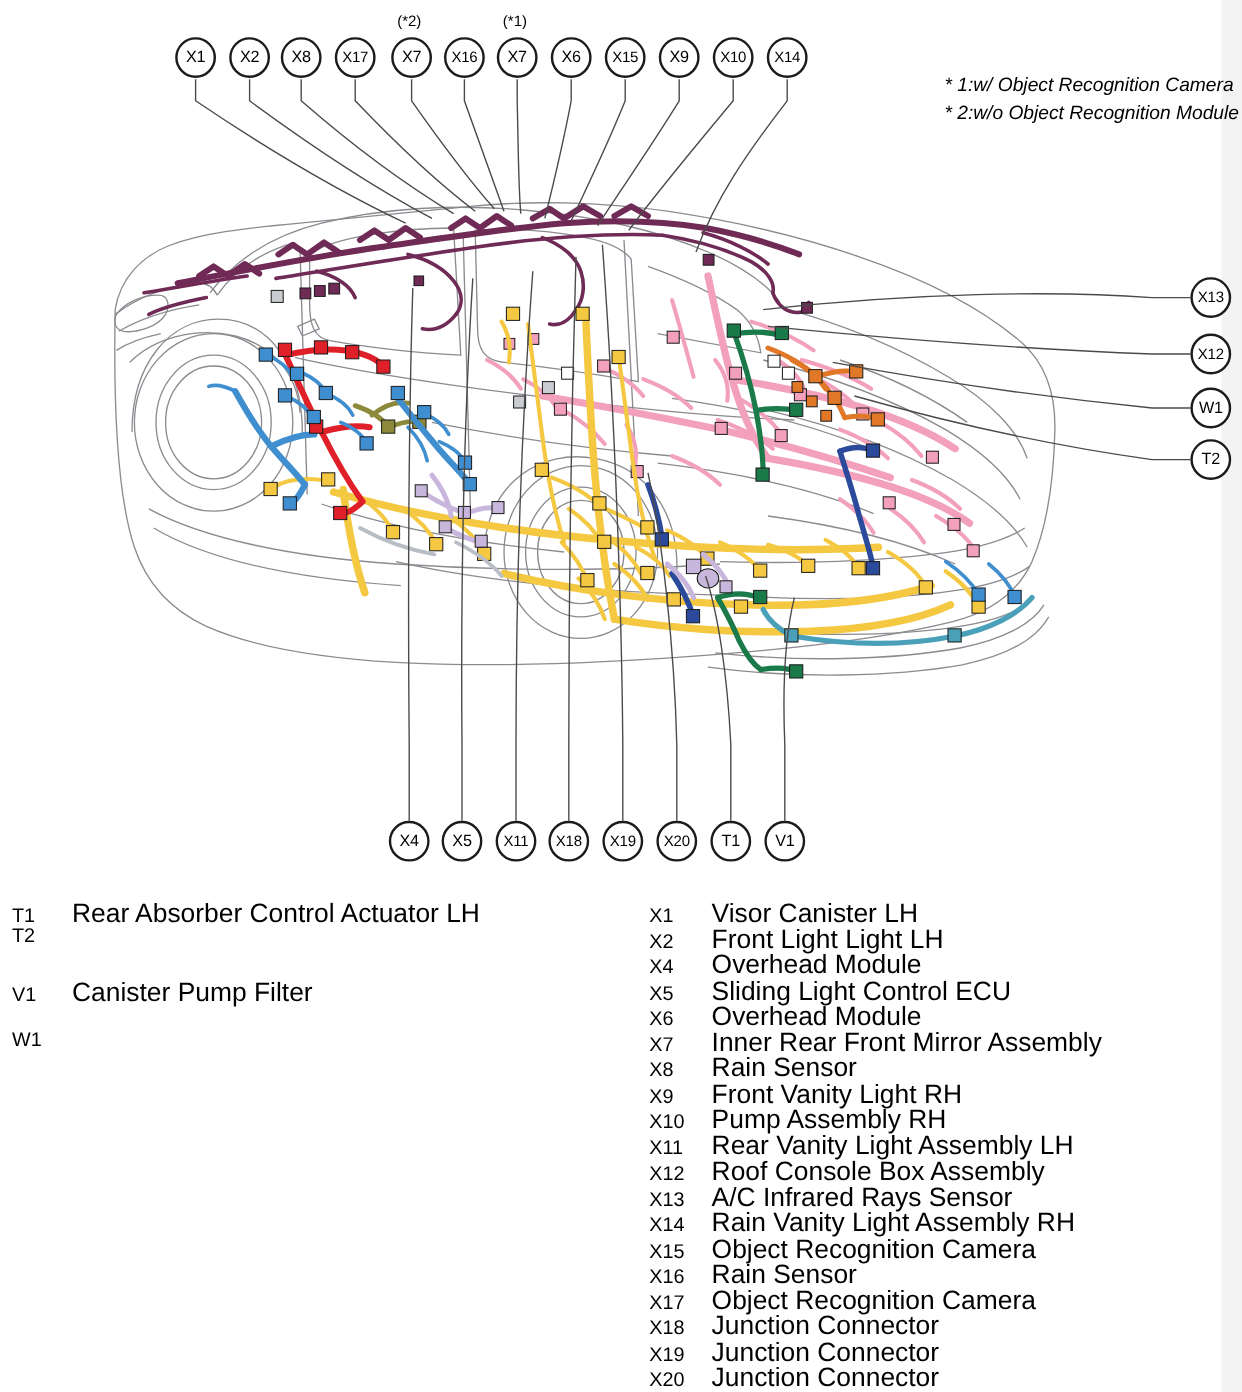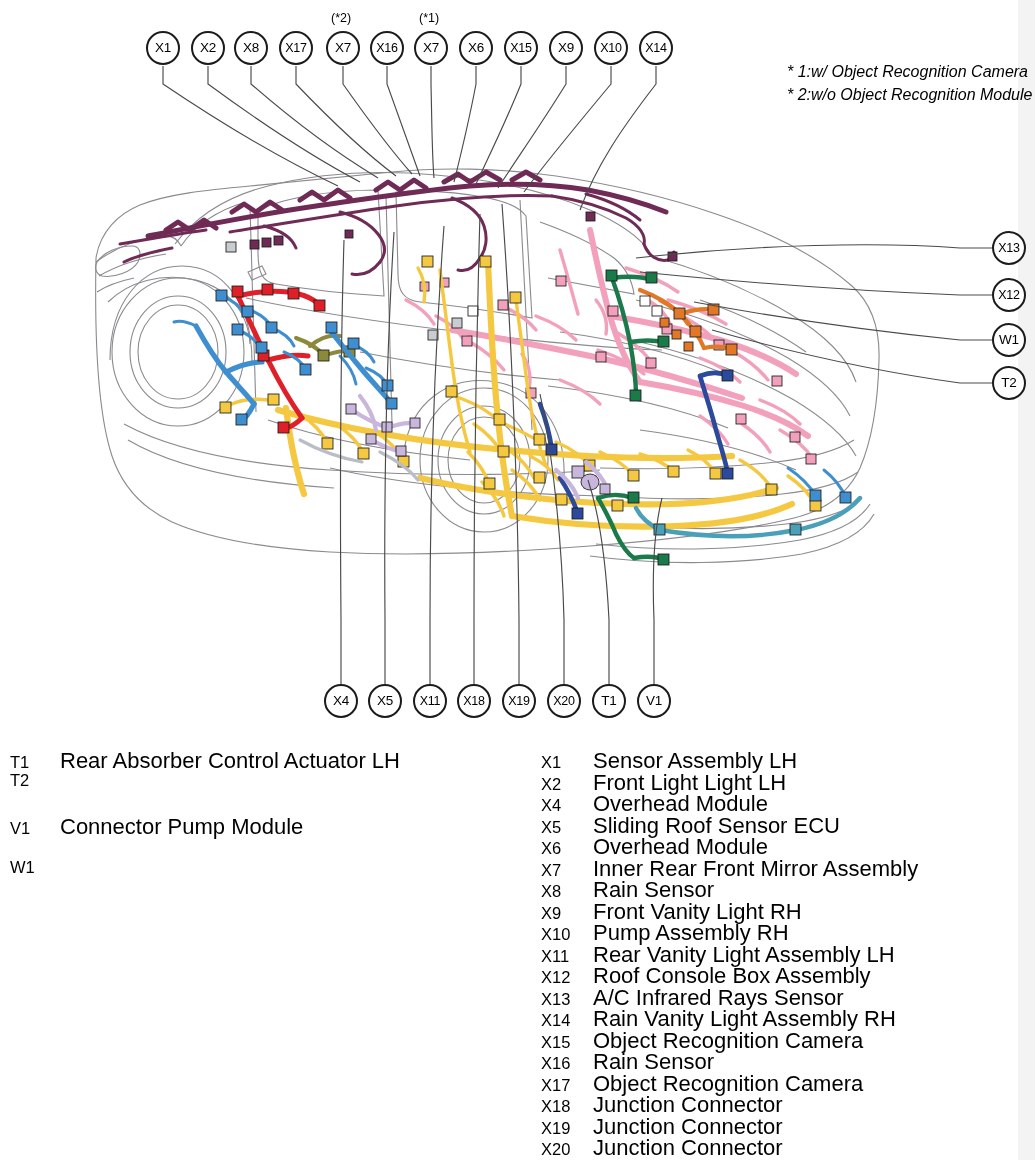--- a/index.html
+++ b/index.html
@@ -523,46 +523,46 @@
         <span class="legend-code">T1</span>
         <span class="legend-desc">Rear Absorber Control Actuator LH</span>
       </div>
       <div class="legend-row">
         <span class="legend-code">T2</span>
       </div>
     </div>
     <div class="legend-group">
       <div class="legend-row">
         <span class="legend-code">V1</span>
-        <span class="legend-desc">Connector Pump Module</span>
+        <span class="legend-desc">Canister Pump Filter</span>
       </div>
     </div>
     <div class="legend-group">
       <div class="legend-row">
         <span class="legend-code">W1</span>
       </div>
     </div>
   </div>
 
   <div class="legend" id="legend-right" style="left:541px;top:748px;">
     <div class="legend-row">
         <span class="legend-code">X1</span>
-        <span class="legend-desc">Sensor Assembly LH</span>
+        <span class="legend-desc">Visor Canister LH</span>
       </div>
     <div class="legend-row">
         <span class="legend-code">X2</span>
         <span class="legend-desc">Front Light Light LH</span>
       </div>
     <div class="legend-row">
         <span class="legend-code">X4</span>
         <span class="legend-desc">Overhead Module</span>
       </div>
     <div class="legend-row">
         <span class="legend-code">X5</span>
-        <span class="legend-desc">Sliding Roof Sensor ECU</span>
+        <span class="legend-desc">Sliding Light Control ECU</span>
       </div>
     <div class="legend-row">
         <span class="legend-code">X6</span>
         <span class="legend-desc">Overhead Module</span>
       </div>
     <div class="legend-row">
         <span class="legend-code">X7</span>
         <span class="legend-desc">Inner Rear Front Mirror Assembly</span>
       </div>
     <div class="legend-row">

